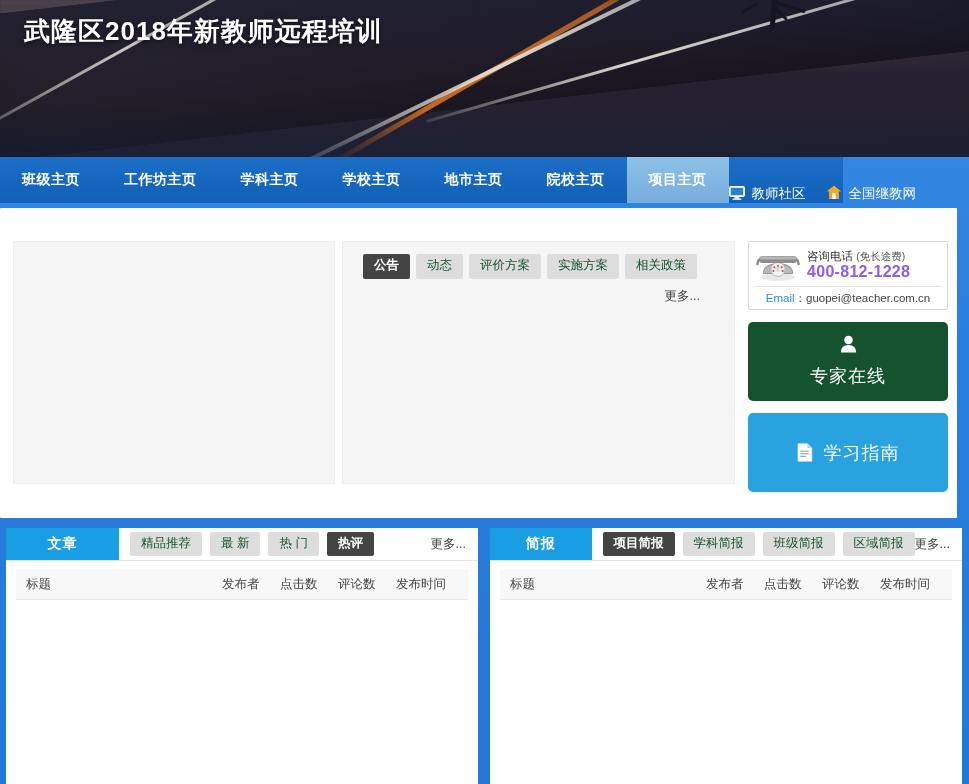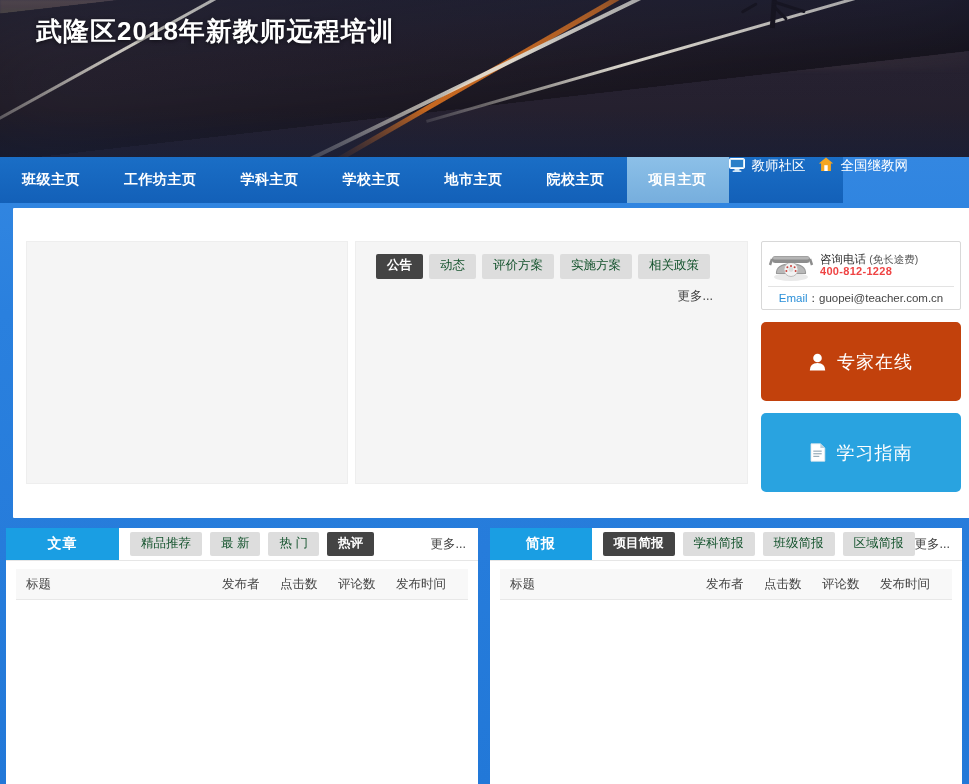--- a/index.html
+++ b/index.html
@@ -93,21 +93,21 @@
   }
   .tree-br {
     position: absolute;
     background: #171219;
     height: 3px;
     border-radius: 2px;
     transform-origin: 0 50%;
   }
   .banner-title {
     position: absolute;
-    left: 36px;
+    left: 24px;
     top: 14px;
     font-size: 26px;
     font-weight: bold;
     color: #ffffff;
     letter-spacing: 1px;
     text-shadow: 0 1px 4px rgba(0,0,0,0.6);
     z-index: 4;
   }
   .banner-vignette {
     position: absolute;
@@ -140,38 +140,38 @@
     letter-spacing: 0.5px;
   }
   .nav-item.active {
     background: #7cb4e0;
     background: linear-gradient(180deg, #8cc0e8 0%, #76aedd 100%);
     color: #ffffff;
   }
   .nav-spacer { flex: 1 1 auto; }
   .nav-right {
     display: flex;
-    align-items: flex-start;
+    align-items: flex-end;
     padding-right: 4px;
-    gap: 12px;
+    gap: 20px;
   }
   .nav-link {
     display: flex;
     align-items: center;
     gap: 7px;
     color: #ffffff;
     font-size: 13.5px;
     cursor: pointer;
     white-space: nowrap;
   }
 
   
   .main-panel {
     position: relative;
-    margin: 5px 6px 0 13px;
+    margin: 5px 6px 0 0;
     width: 957px;
     height: 310px;
     background: #ffffff;
     box-sizing: border-box;
     border-radius: 1px;
   }
   .main-row {
     display: flex;
     padding: 33px 0 0 0;
     gap: 0;
@@ -250,23 +250,23 @@
   }
   .contact-lines { flex: 1 1 auto; padding-top: 1px; }
   .contact-label {
     font-size: 11.5px;
     color: #333333;
     white-space: nowrap;
     line-height: 1.1;
   }
   .contact-label small { font-size: 10.5px; color: #555555; }
   .contact-number {
-    font-size: 11px;
+    font-size: 16px;
     font-weight: bold;
-    color: #ef4444;
+    color: #8b5cf6;
     letter-spacing: 0.3px;
     line-height: 1.2;
   }
   .contact-email {
     border-top: 1px solid #e3e3e3;
     margin-top: 4px;
     padding-top: 4px;
     font-size: 11.5px;
     color: #444444;
     white-space: nowrap;
@@ -281,21 +281,21 @@
     border-radius: 5px;
     display: flex;
     align-items: center;
     justify-content: center;
     gap: 11px;
     color: #ffffff;
     font-size: 18px;
     cursor: pointer;
     letter-spacing: 1px;
   }
-  .btn-expert { background: #c2410c; }
+  .btn-expert { background: #14532d; flex-direction: column; }
   .btn-guide  { background: #29a3e0; justify-content: center; }
   .btn-ico { display: inline-flex; align-items: center; }
 
   
   .bottom-row {
     display: flex;
     margin: 10px 6px 16px 6px;
     gap: 12px;
   }
   .panel {

